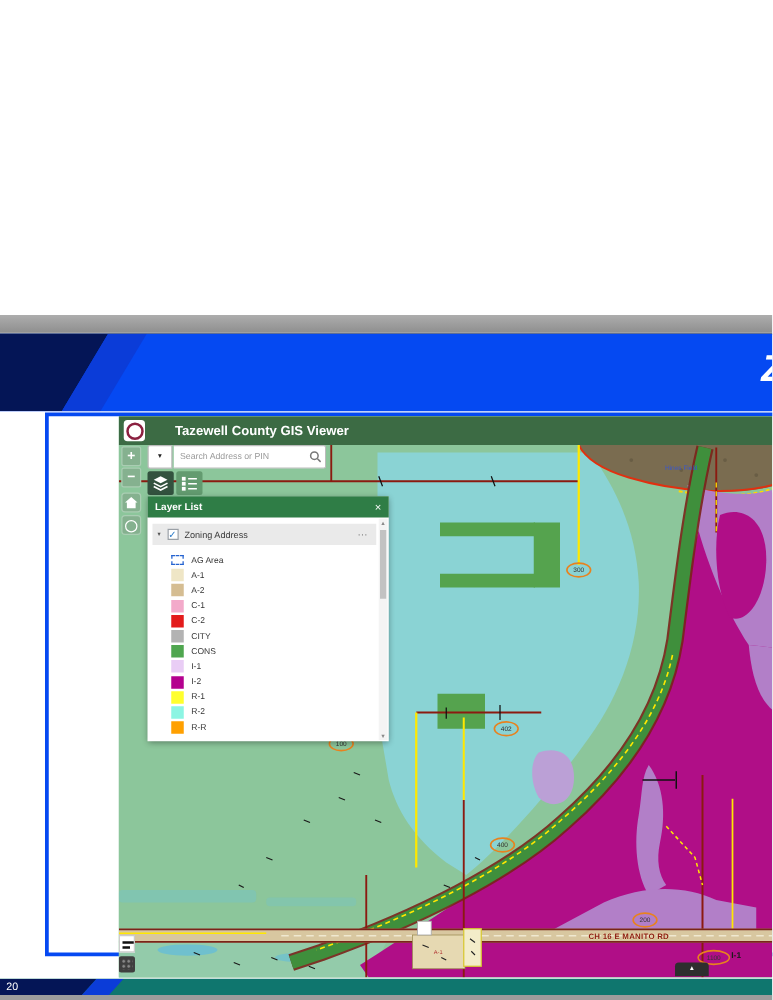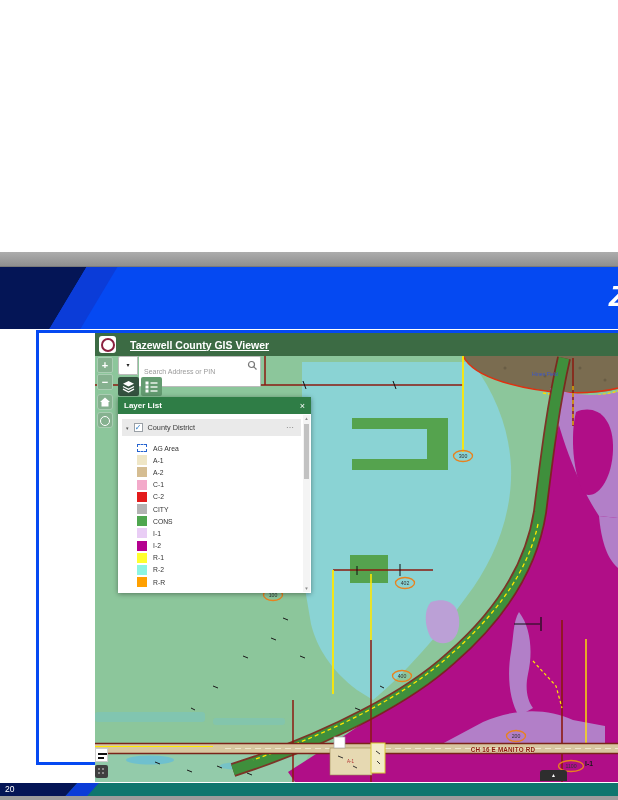--- a/index.html
+++ b/index.html
@@ -20,31 +20,31 @@
   .bbar-stripe{position:absolute;inset:0;background:#0B3CD8;clip-path:polygon(12.5% 0,16% 0,12.5% 100%,9% 100%);}
   #page-number{position:absolute;left:5px;top:1px;color:#fff;font-size:8.5px;}
   #bottom-gray{position:absolute;left:0;top:796px;width:618px;height:4px;background:#9C9C9C;}
 
   
   #gis{position:absolute;left:95px;top:333px;width:523px;height:449px;overflow:hidden;background:#8CC69B;}
   #app-header{position:absolute;left:0;top:0;width:523px;height:23px;background:#3C6B44;
     display:flex;align-items:center;padding-left:4px;box-sizing:border-box;}
   #logo{width:17px;height:17px;background:#fff;border-radius:3px;display:flex;align-items:center;justify-content:center;flex:0 0 17px;}
   #logo .ring{width:10px;height:10px;border:2.5px solid #8B2040;border-radius:50%;}
-  #app-title{color:#fff;font-size:10.5px;font-weight:bold;margin-left:14px;white-space:nowrap;text-decoration:underline;}
+  #app-title{color:#fff;font-size:10.5px;font-weight:bold;margin-left:24px;white-space:nowrap;}
   #map-svg{position:absolute;left:0;top:23px;}
 
   
   .mapbtn{position:absolute;width:16px;height:16px;background:#85B18F;border:1px solid #AACDB3;
     border-radius:2px;color:#fff;font-weight:bold;text-align:center;line-height:14px;font-size:11px;box-sizing:border-box;}
   .mapbtn.round{border-radius:3px;}
   #locate-circle{width:8px;height:8px;border:1.5px solid #fff;border-radius:50%;margin:2.5px auto;}
   #dd-btn{position:absolute;left:23px;top:23px;width:20px;height:19px;background:#fff;border:1px solid #BBB;
     border-radius:2px 0 0 2px;box-sizing:border-box;text-align:center;font-size:6px;line-height:17px;color:#222;}
-  #search-input{position:absolute;left:44px;top:23px;width:122px;height:31px;border:1px solid #BBB;
+  #search-input{position:absolute;left:44px;top:23px;width:122px;height:19px;border:1px solid #BBB;
     border-left:none;border-radius:0 2px 2px 0;box-sizing:border-box;font-size:7px;padding:0 16px 0 5px;
     color:#444;font-family:"Liberation Sans",sans-serif;}
   #search-input::placeholder{color:#9A9A9A;}
   #search-icon{position:absolute;left:152px;top:27px;width:11px;height:11px;}
   .sqbtn{position:absolute;width:21px;height:19px;border-radius:2px;display:flex;align-items:center;justify-content:center;}
   #layers-btn{left:23px;top:44px;background:#33523F;}
   #legend-btn{left:46px;top:44px;background:#639B70;}
 
   
   #layer-panel{position:absolute;left:23px;top:64px;width:193px;height:196px;background:#fff;
@@ -239,21 +239,21 @@
     </div>
 
     <div id="layer-panel">
       <div id="panel-header">
         <span>Layer List</span>
         <span id="panel-close">×</span>
       </div>
       <div id="group-row">
         <span id="group-caret">▾</span>
         <span id="group-checkbox">✓</span>
-        <span id="group-label">County District</span>
+        <span id="group-label">Zoning Address</span>
         <span id="group-menu">⋯</span>
       </div>
       <div id="legend-rows">
   <div class="legend-row">
     <span class="swatch outline" style="border-color: rgb(37, 99, 208);"></span>
     <span class="legend-label">AG Area</span>
   </div>
 
   <div class="legend-row">
     <span class="swatch" style="background: rgb(239, 230, 198);"></span>

